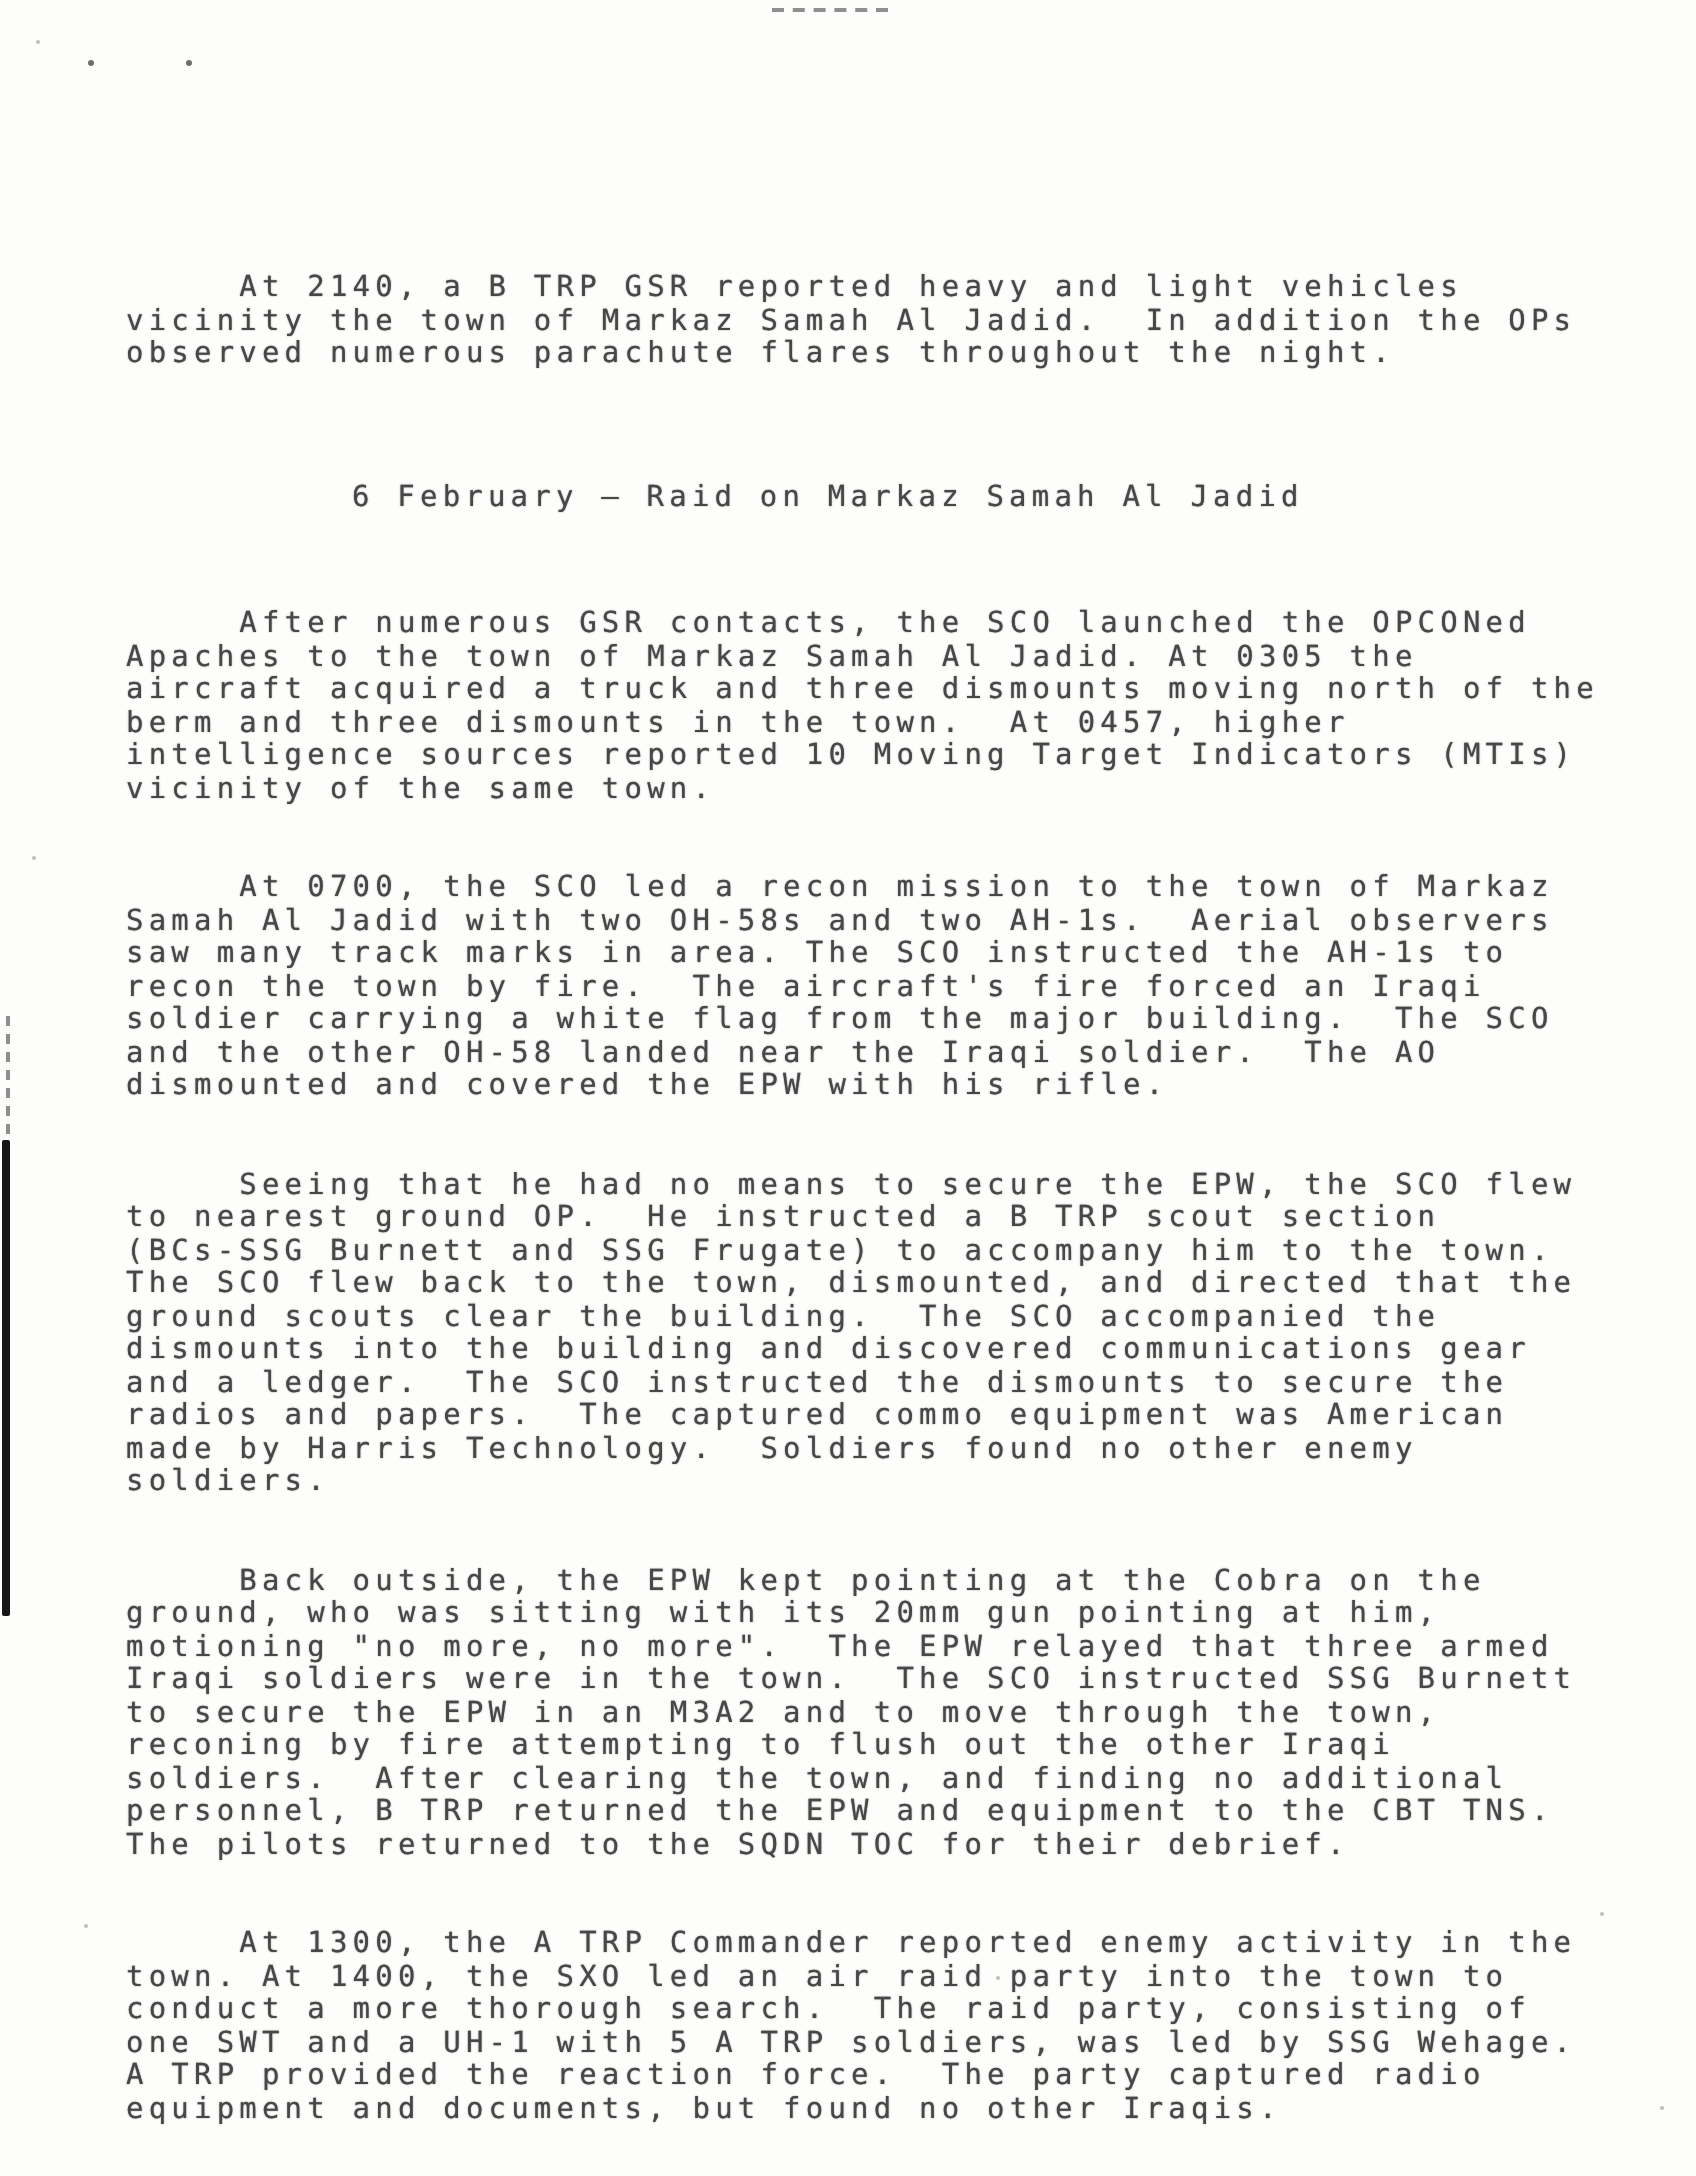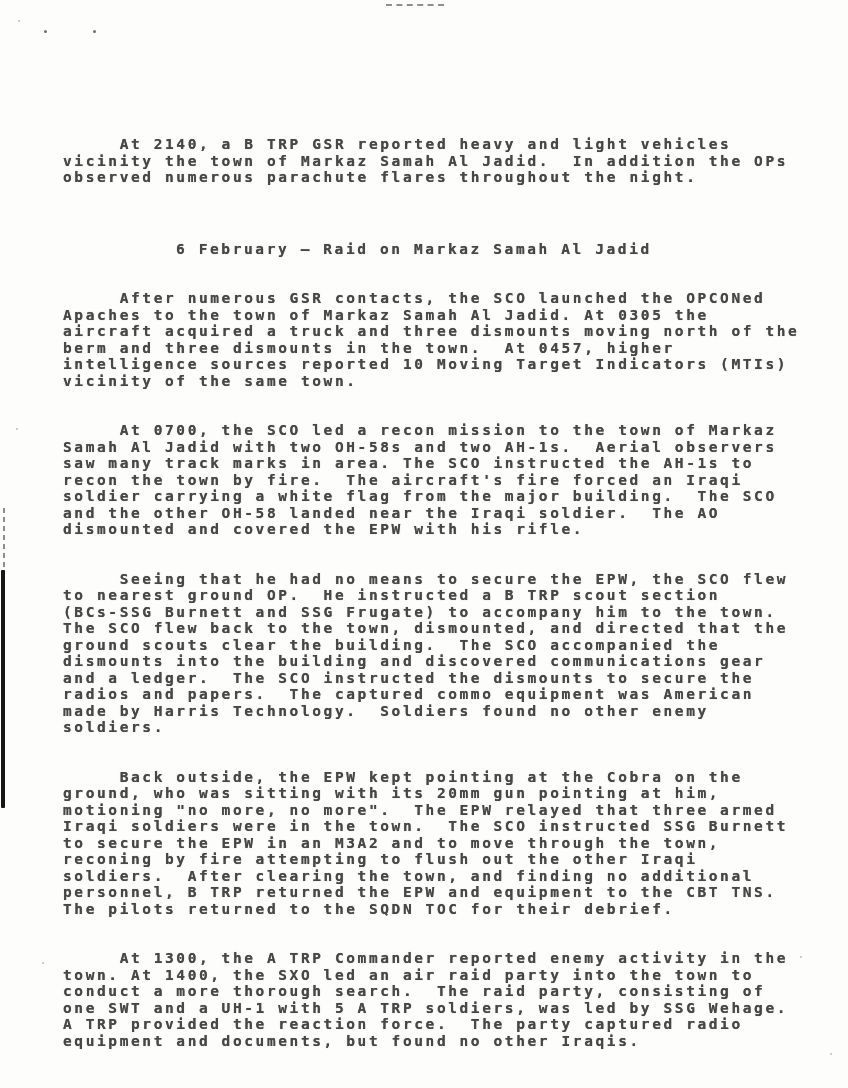--- a/index.html
+++ b/index.html
@@ -1,35 +1,34 @@
 <!DOCTYPE html>
 <html><head>
 <meta charset="utf-8">
 <style>
   html,body{margin:0;padding:0;background:#ffffff;}
   .page{
     position:relative;
     width:848px;height:1088px;
     background:#fdfdfc;
     overflow:hidden;
-    font-weight:bold;
   }
   .text-body{
     position:absolute;
     left:63px;top:103px;width:745px;
     font-family:"DejaVu Sans Mono",monospace;
     font-size:14.5px;
     line-height:16.5px;
     letter-spacing:2.6px;
     color:#474747;
     white-space:pre;
     text-shadow:0 0 0.7px rgba(72,72,72,0.8);
   }
   .para{margin:0;padding:0;}
-  .heading{margin:22px 0 0 113px;padding:0;}
+  .heading{margin:22px 0 14px 113px;padding:0;}
   .artifact{position:absolute;}
   .dashes{
     left:386px;top:4px;width:58px;height:0;
     border-top:2px dashed #8f8f8f;
   }
   .margin-faint{
     left:3px;top:508px;width:2px;height:64px;
     background:repeating-linear-gradient(to bottom,#8e8e8e 0 5px,transparent 5px 9px);
   }
   .margin-solid{

